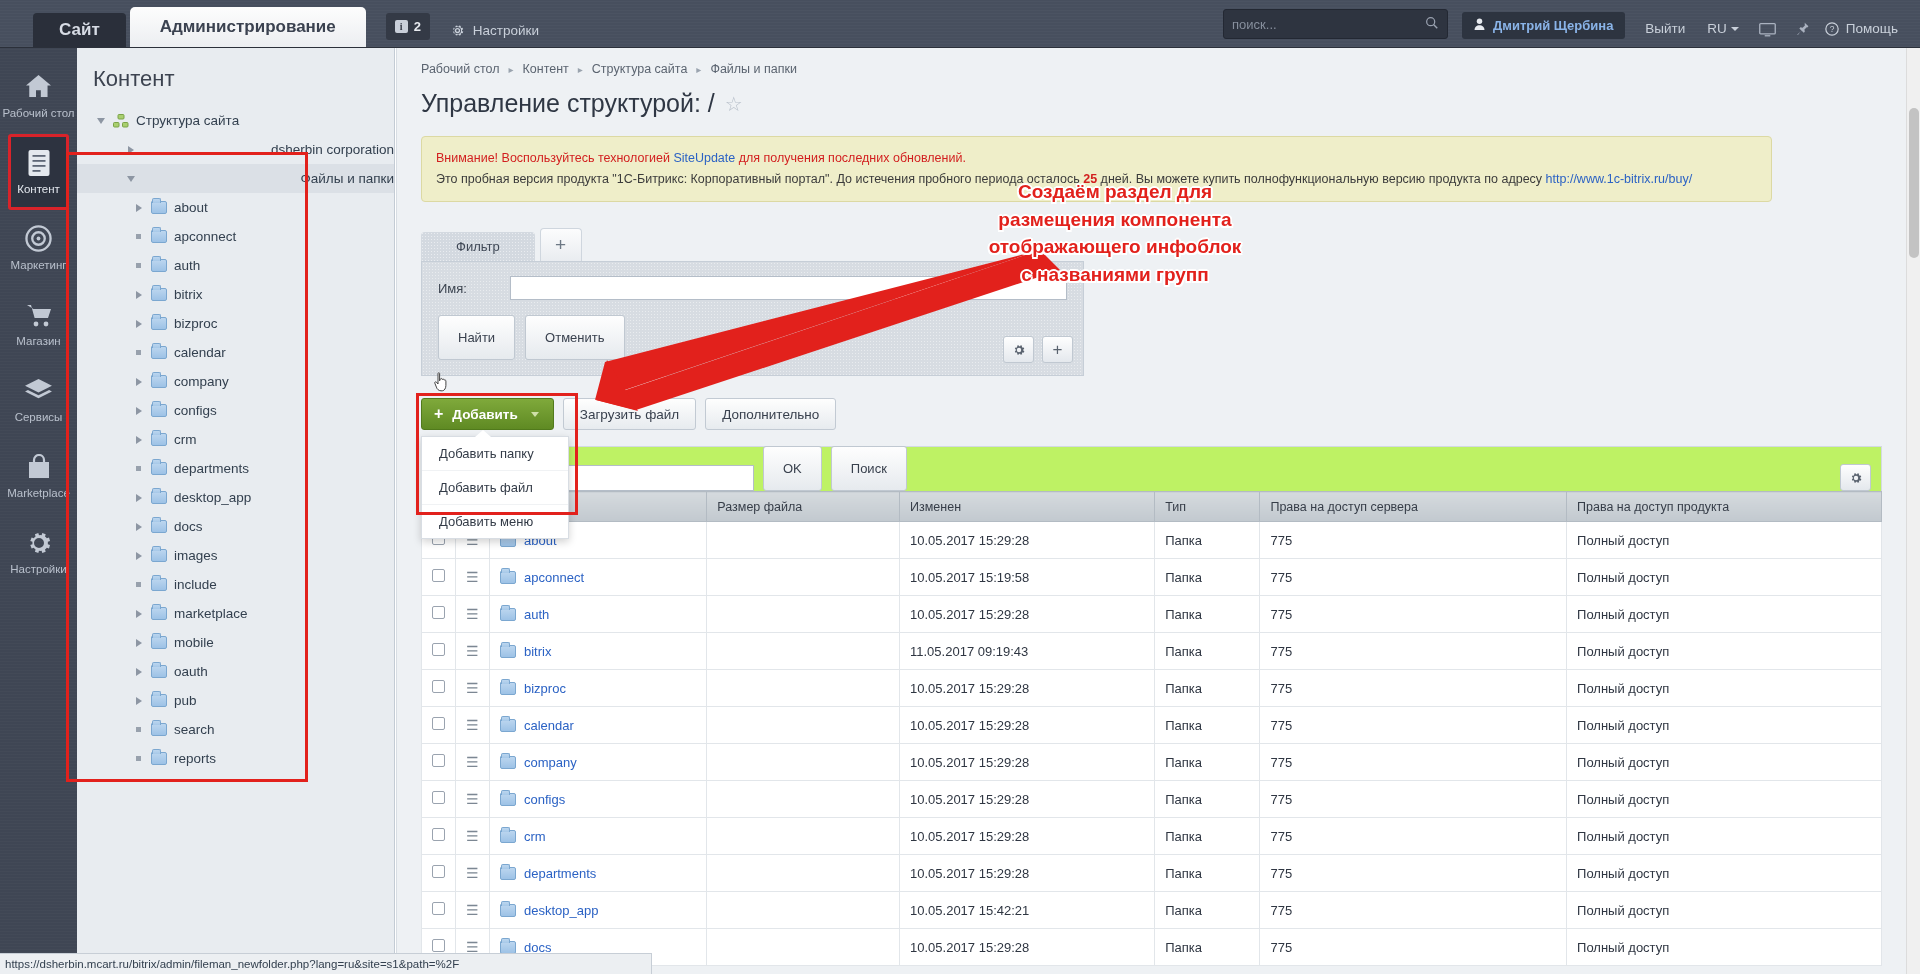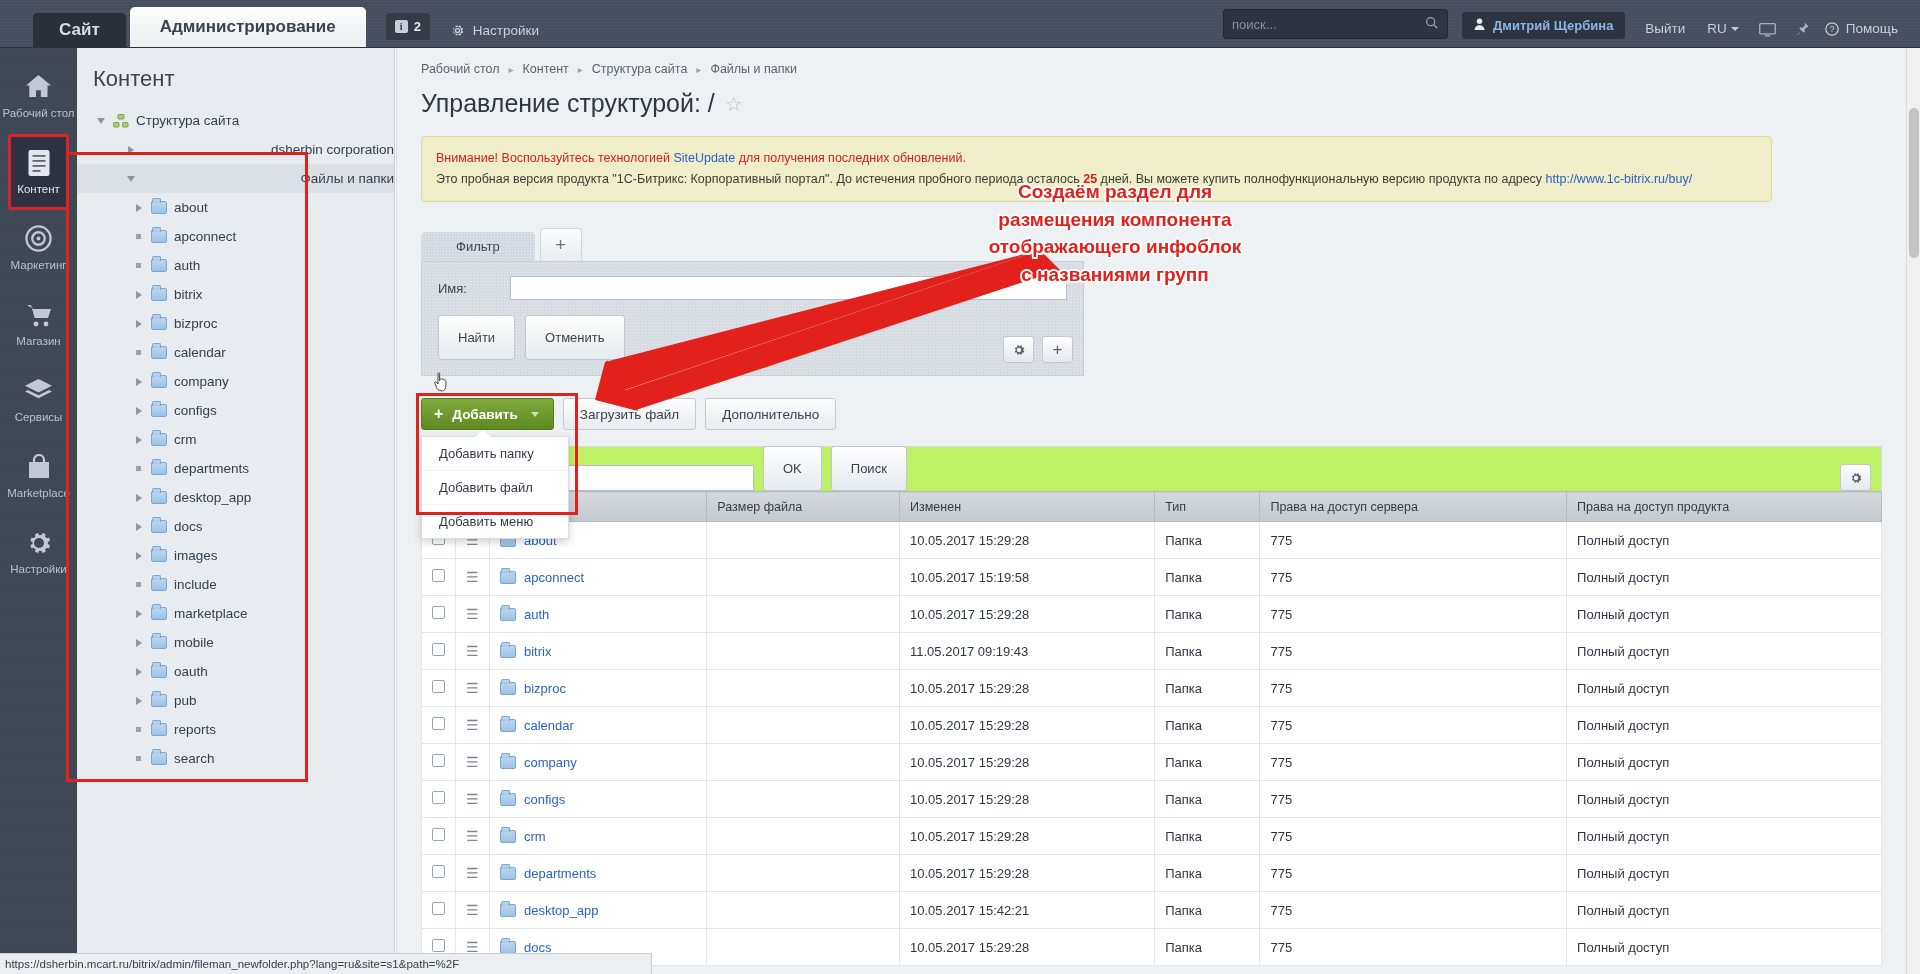--- a/index.html
+++ b/index.html
@@ -694,28 +694,28 @@
           <span class="tw-r"></span>
         </span>
         <span class="folder-ico"></span>
         <span>pub</span>
       </div>
       <div class="tree-row lvl2">
         <span class="tw">
           <span class="tw-dot"></span>
         </span>
         <span class="folder-ico"></span>
+        <span>search</span>
+      </div>
+      <div class="tree-row lvl2">
+        <span class="tw">
+          <span class="tw-dot"></span>
+        </span>
+        <span class="folder-ico"></span>
         <span>reports</span>
-      </div>
-      <div class="tree-row lvl2">
-        <span class="tw">
-          <span class="tw-dot"></span>
-        </span>
-        <span class="folder-ico"></span>
-        <span>search</span>
       </div>
     </div>
 </div>
 <div class="red-box-tree"></div>
 
 <div class="main">
   <div style="padding:0 24px 0 24px; border-left:1px solid #d7dde3; min-height:100%;">
 
     <div class="breadcrumb">
       <a>Рабочий стол</a>

